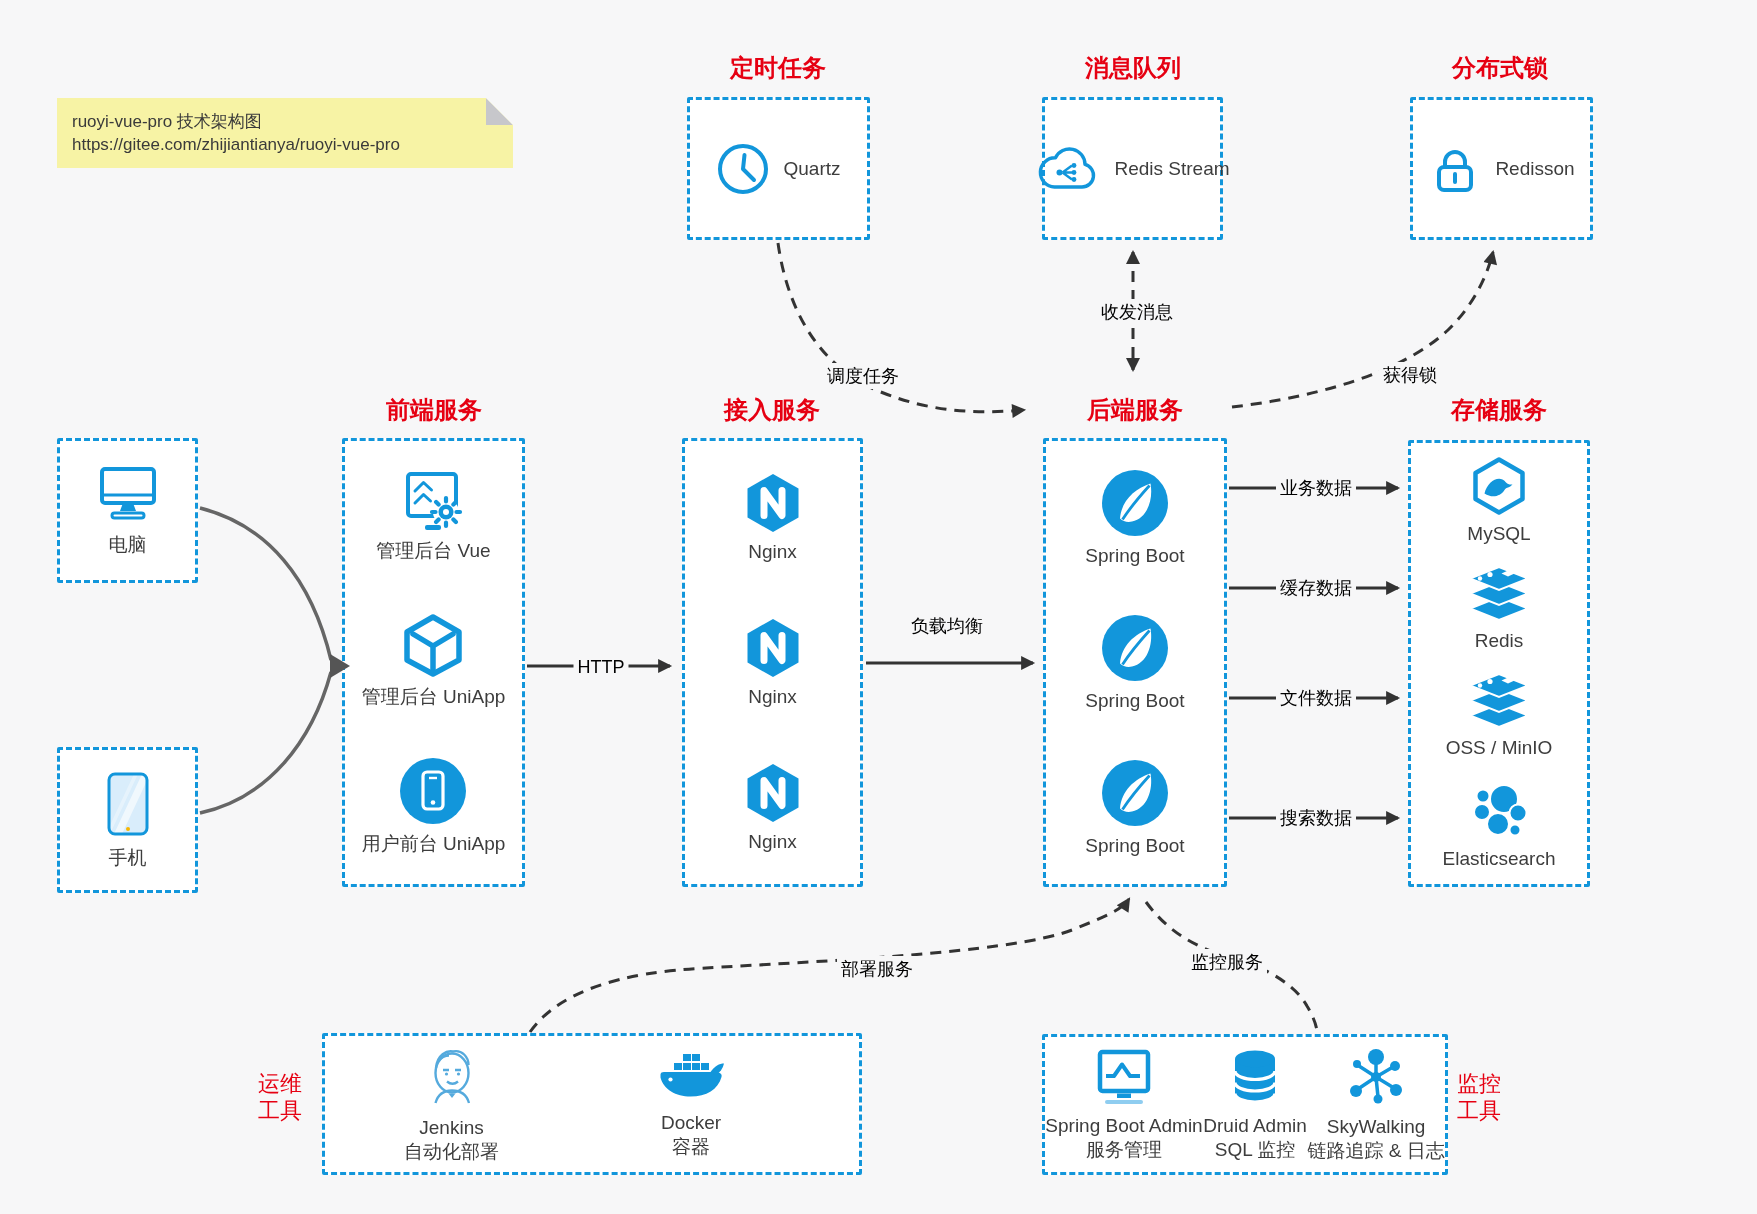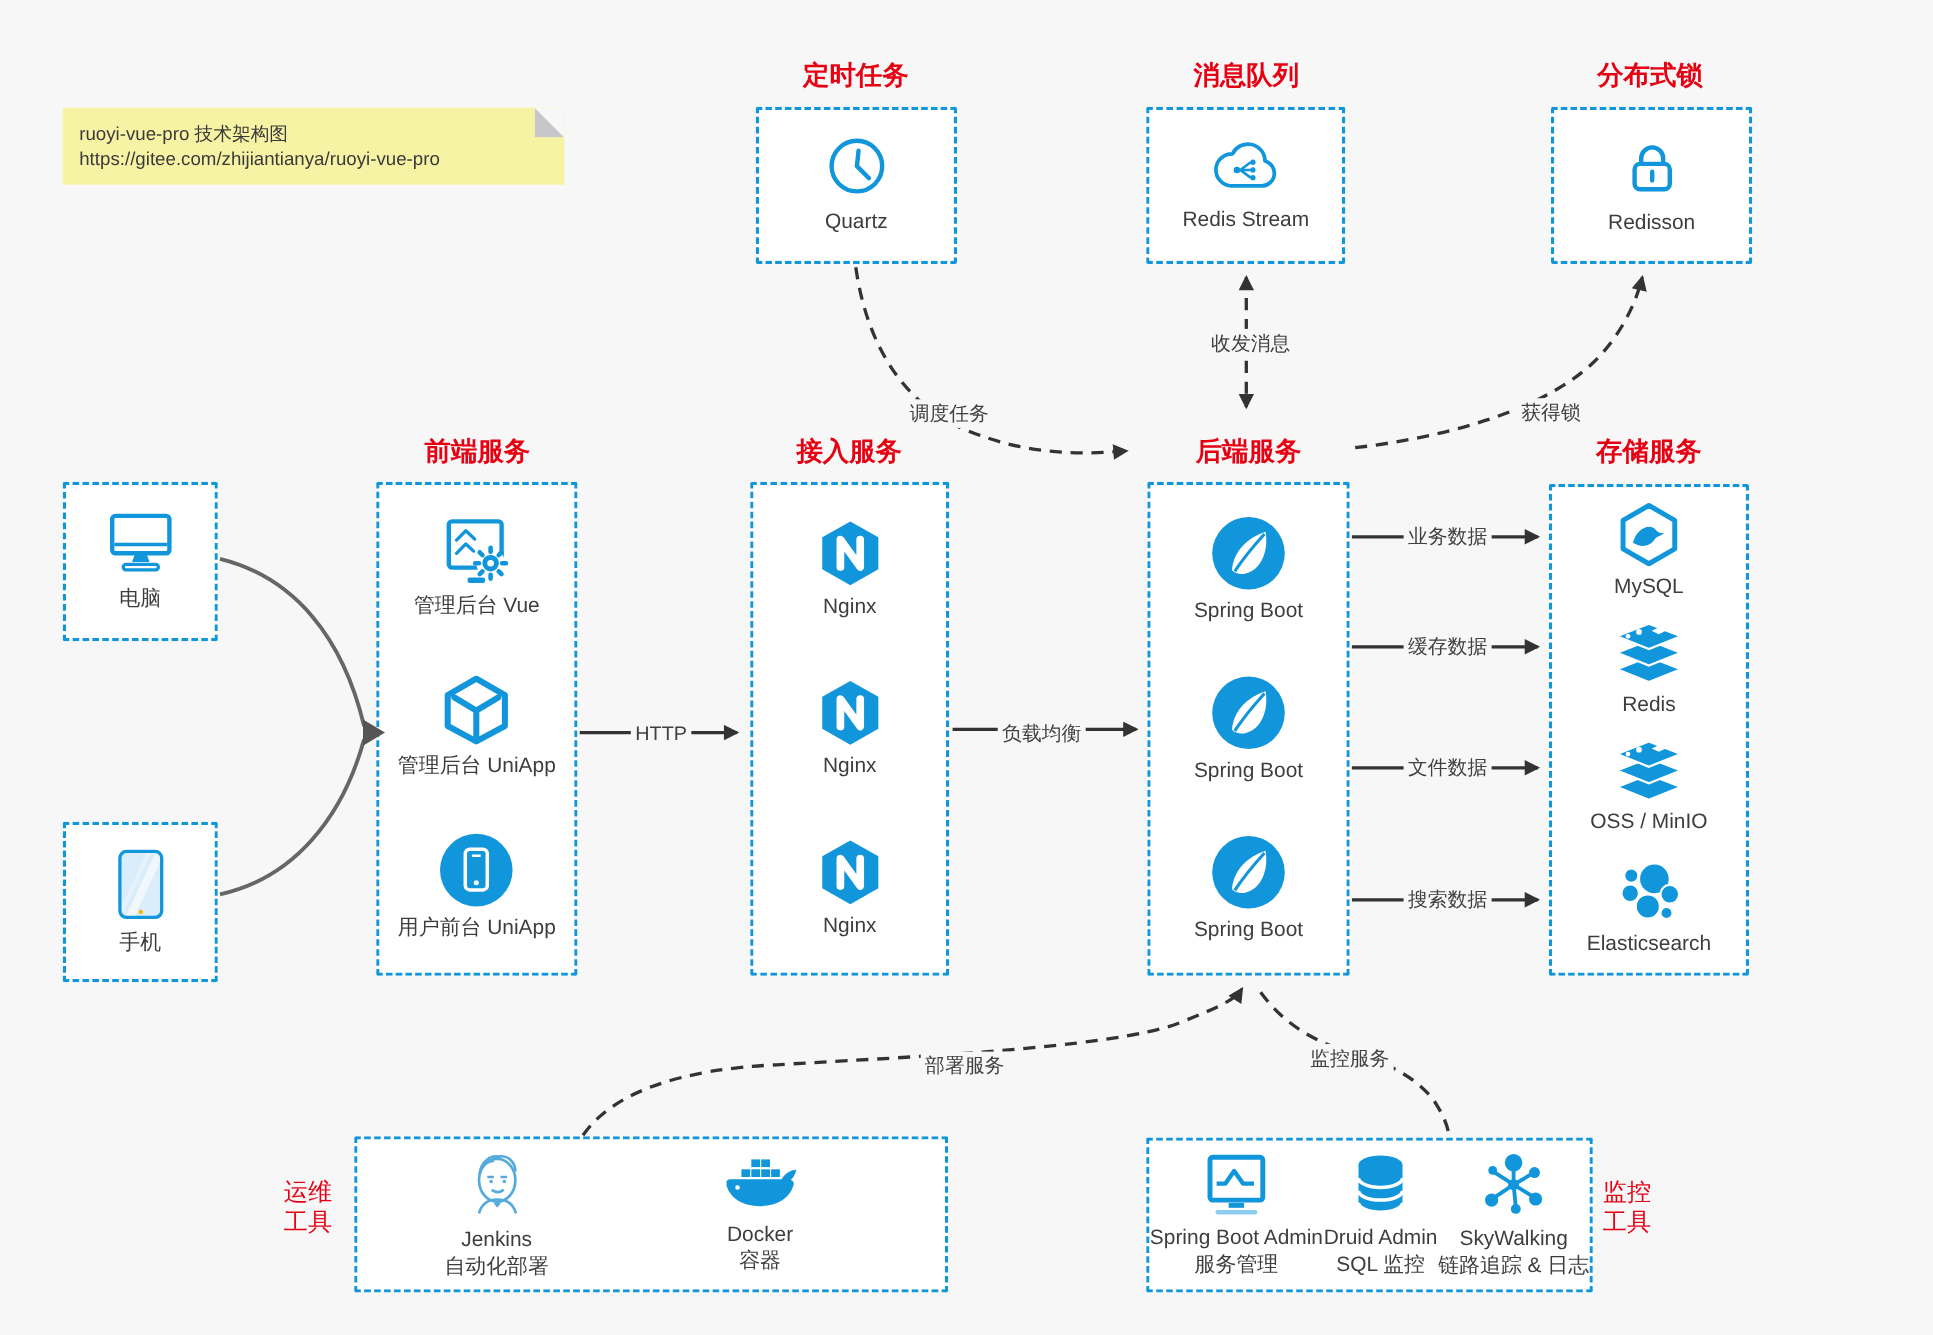--- a/index.html
+++ b/index.html
@@ -1,30 +1,30 @@
 <!DOCTYPE html>
 <html><head>
 <meta charset="utf-8">
 <style>
   html,body{margin:0;padding:0;background:#f7f7f8;}
   .canvas{position:relative;width:1757px;height:1214px;background:#f7f7f8;overflow:hidden;
           font-family:"Liberation Sans","DejaVu Sans",sans-serif;}
   .dashed-box{position:absolute;box-sizing:border-box;border:3px dashed #1296db;background:#fff;border-radius:2px;}
   .section-title{position:absolute;transform:translateX(-50%);color:#e60012;font-weight:700;font-size:24px;white-space:nowrap;z-index:3;}
   .col{display:flex;flex-direction:column;justify-content:space-around;align-items:center;padding:4px 0;}
-  .topbox{display:flex;flex-direction:column;justify-content:center;align-items:center;gap:13px;}
+  .topbox{display:flex;flex-direction:row;justify-content:center;align-items:center;gap:13px;}
   .clientbox{display:flex;flex-direction:column;justify-content:center;align-items:center;gap:11px;}
   .node{display:flex;flex-direction:column;align-items:center;gap:8px;}
   .node-label{font-size:19px;color:#3d3d3d;white-space:nowrap;line-height:1.15;}
   .ic{display:block;line-height:0;}
   .rowbox{display:flex;justify-content:space-around;align-items:center;}
   .tool{display:flex;flex-direction:column;align-items:center;gap:2px;}
   .tool .ic{margin-bottom:7px;}
   .side-label{position:absolute;color:#e60012;font-weight:400;font-size:22px;line-height:27px;text-align:center;z-index:3;}
-  .edge-label{position:absolute;transform:translate(-50%,-50%);background:#f7f7f8;color:#404040;font-size:18px;padding:1px 4px;white-space:nowrap;z-index:4;}
+  .edge-label{position:absolute;transform:translate(-50%,-50%);background:#f7f7f8;color:#000000;font-size:18px;padding:1px 4px;white-space:nowrap;z-index:4;}
   .overlay{position:absolute;left:0;top:0;z-index:2;pointer-events:none;}
   .note{position:absolute;background:#f7f3a5;color:#3a3a3a;font-size:17px;line-height:23px;
         padding:12px 0 0 15px;box-sizing:border-box;z-index:3;}
   .note .fold-cut{position:absolute;top:0;right:0;width:27px;height:27px;background:#f7f7f8;
         clip-path:polygon(0 0,100% 0,100% 100%);}
   .note .fold-flap{position:absolute;top:0;right:0;width:27px;height:27px;background:#c7c7cb;
         clip-path:polygon(0 0,100% 100%,0 100%);}
   .sol{stroke:#333;stroke-width:3;fill:none;}
   .dsh{stroke:#333;stroke-width:3;fill:none;stroke-dasharray:11 8;}
   .cli{stroke:#666;stroke-width:3.5;fill:none;}
@@ -381,21 +381,21 @@
     <path class="sol" d="M1229 698 H1398" marker-end="url(#ah)"></path>
     <path class="sol" d="M1229 818 H1398" marker-end="url(#ah)"></path>
     <path class="dsh" d="M778 243 C786 300 812 362 876 390 C935 415 985 413 1024 410" marker-end="url(#ah)"></path>
     <path class="dsh" d="M1133 252 V370" marker-start="url(#ah)" marker-end="url(#ah)"></path>
     <path class="dsh" d="M1232 407 C1310 398 1400 375 1448 330 C1472 307 1487 277 1493 252" marker-end="url(#ah)"></path>
     <path class="dsh" d="M530 1032 C558 992 620 972 706 968 C800 962 1010 954 1072 930 C1104 917 1122 910 1129 899" marker-end="url(#ah)"></path>
     <path class="dsh" d="M1146 902 C1168 932 1196 948 1232 958 C1272 969 1297 988 1307 1006 C1313 1016 1316 1024 1317 1031"></path>
   </svg>
 
   <div class="edge-label" style="left:601px;top:667px;">HTTP</div>
-  <div class="edge-label" style="left:947px;top:667px;">负载均衡</div>
+  <div class="edge-label" style="left:947px;top:626px;">负载均衡</div>
   <div class="edge-label" style="left:1316px;top:488px;">业务数据</div>
   <div class="edge-label" style="left:1316px;top:588px;">缓存数据</div>
   <div class="edge-label" style="left:1316px;top:698px;">文件数据</div>
   <div class="edge-label" style="left:1316px;top:818px;">搜索数据</div>
   <div class="edge-label" style="left:863px;top:376px;">调度任务</div>
   <div class="edge-label" style="left:1137px;top:312px;">收发消息</div>
   <div class="edge-label" style="left:1410px;top:375px;">获得锁</div>
   <div class="edge-label" style="left:877px;top:969px;">部署服务</div>
   <div class="edge-label" style="left:1227px;top:962px;">监控服务</div>
 

